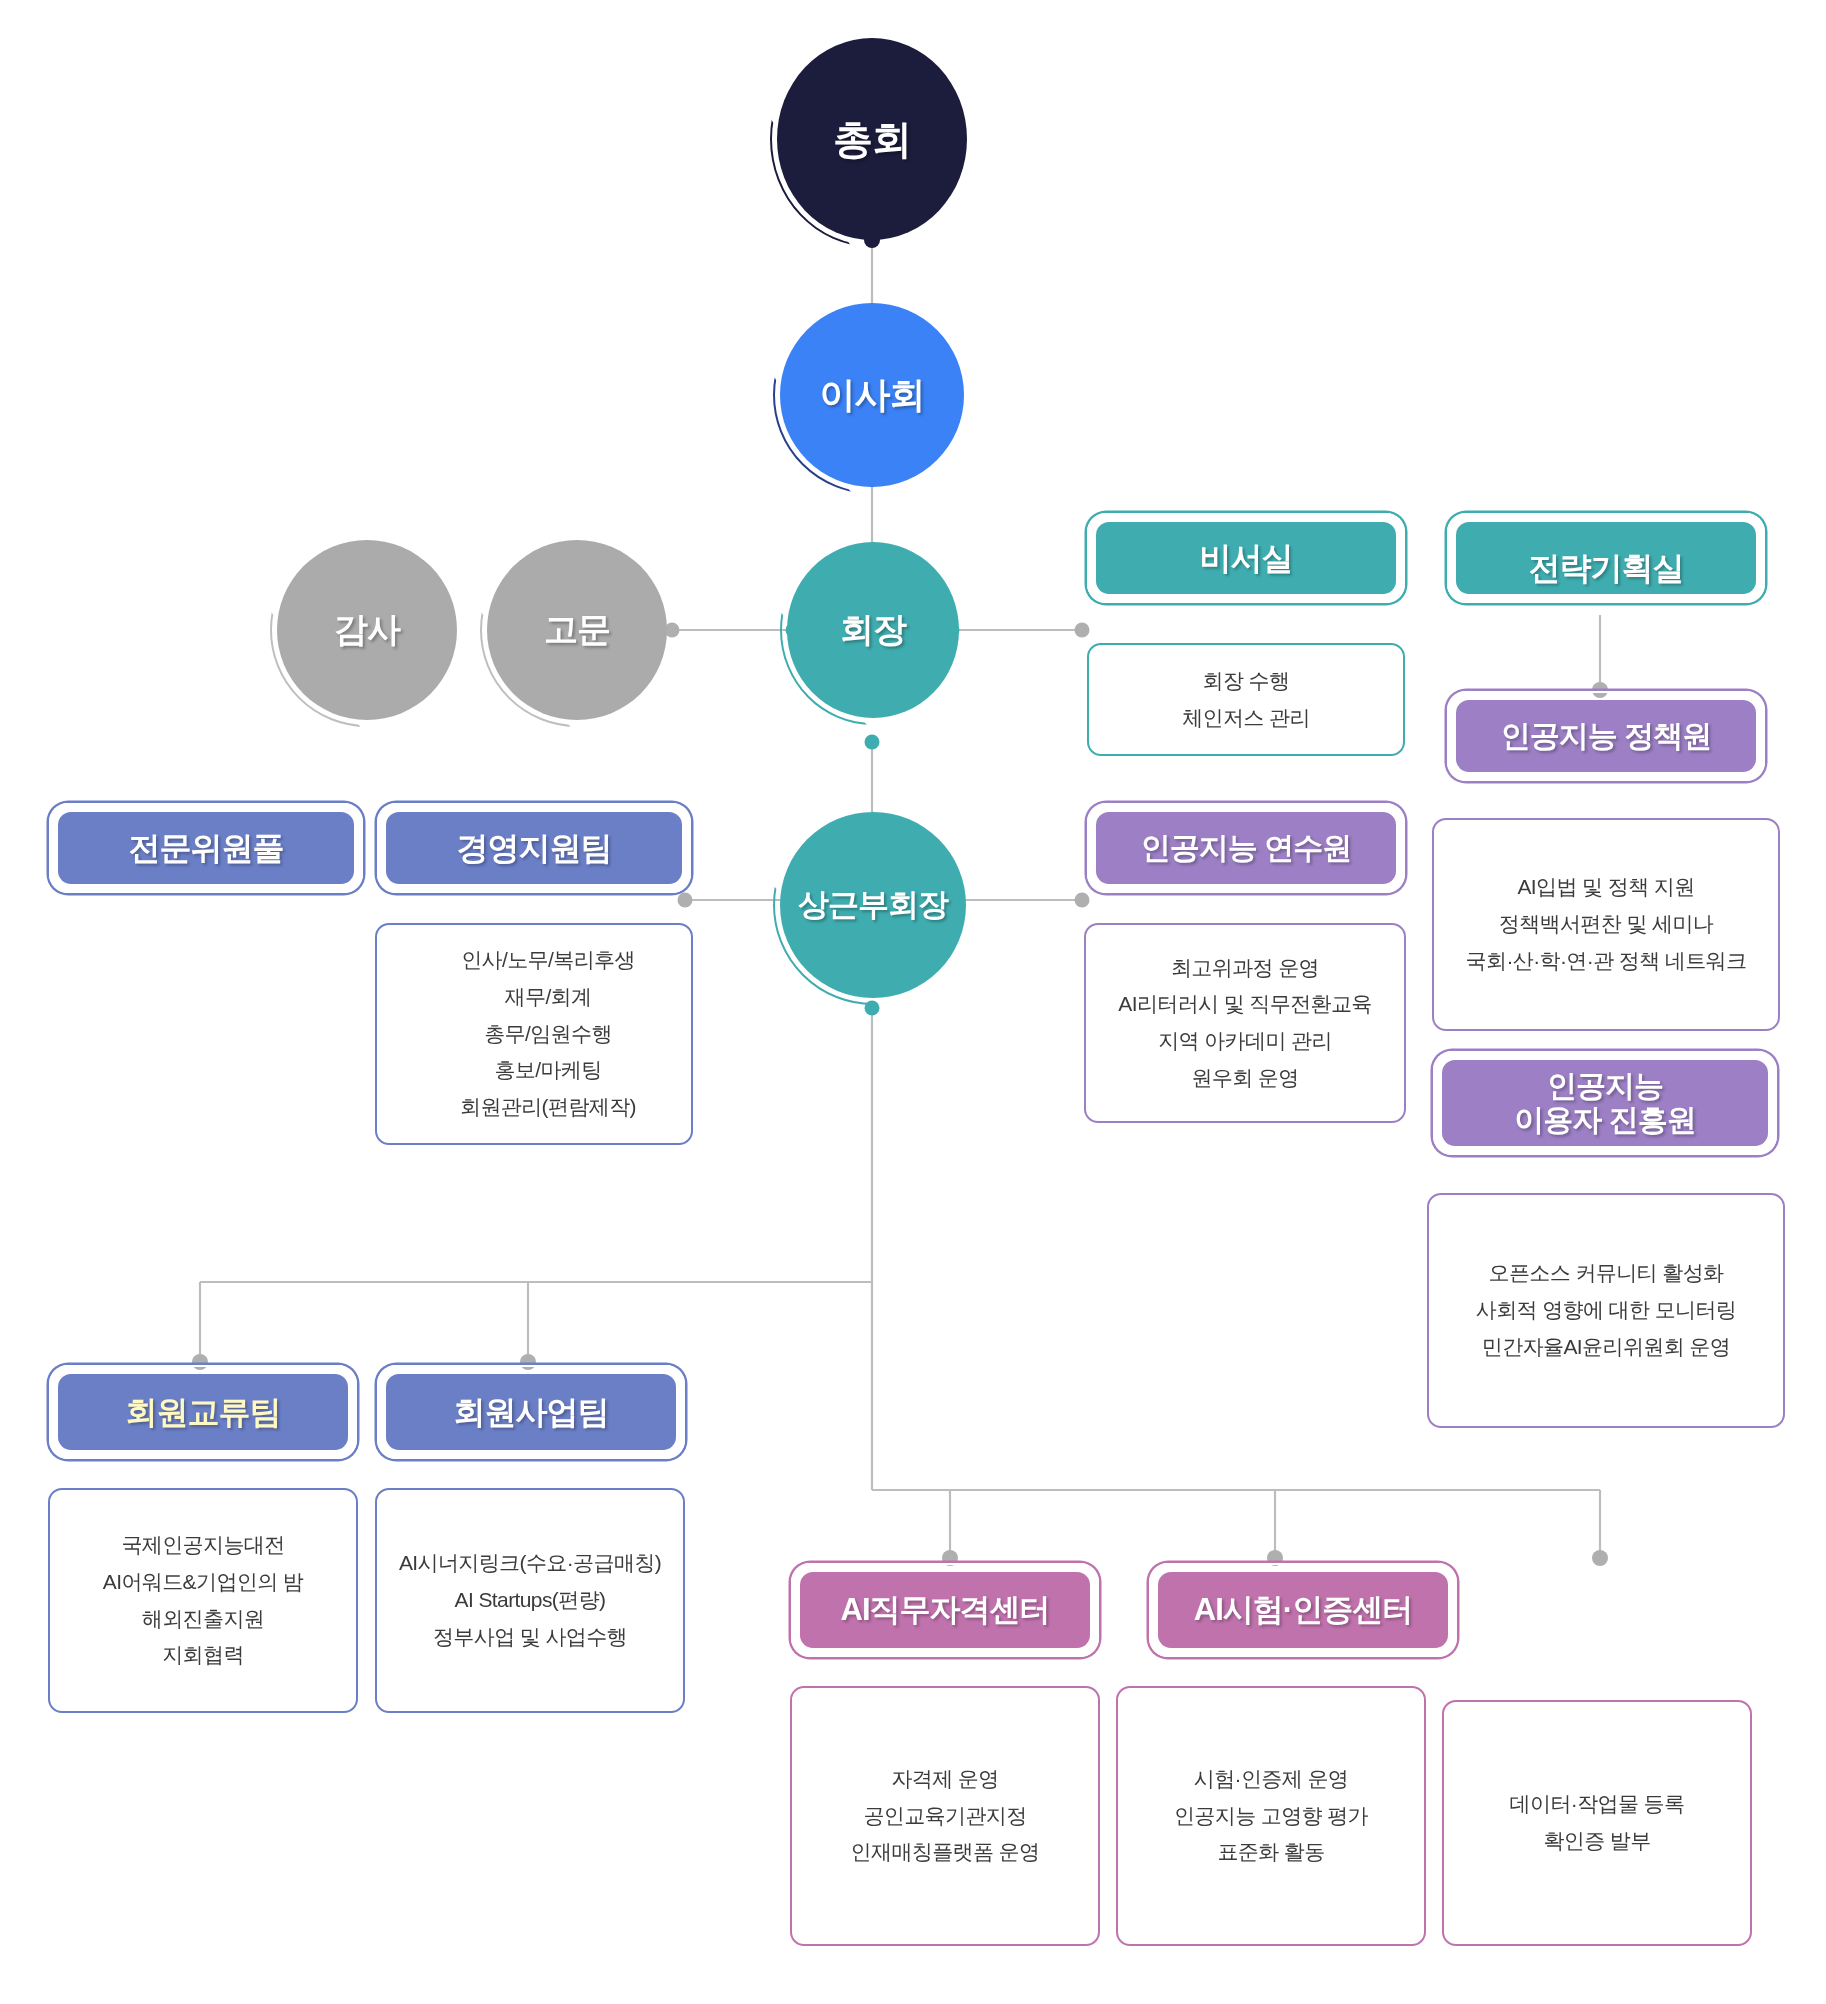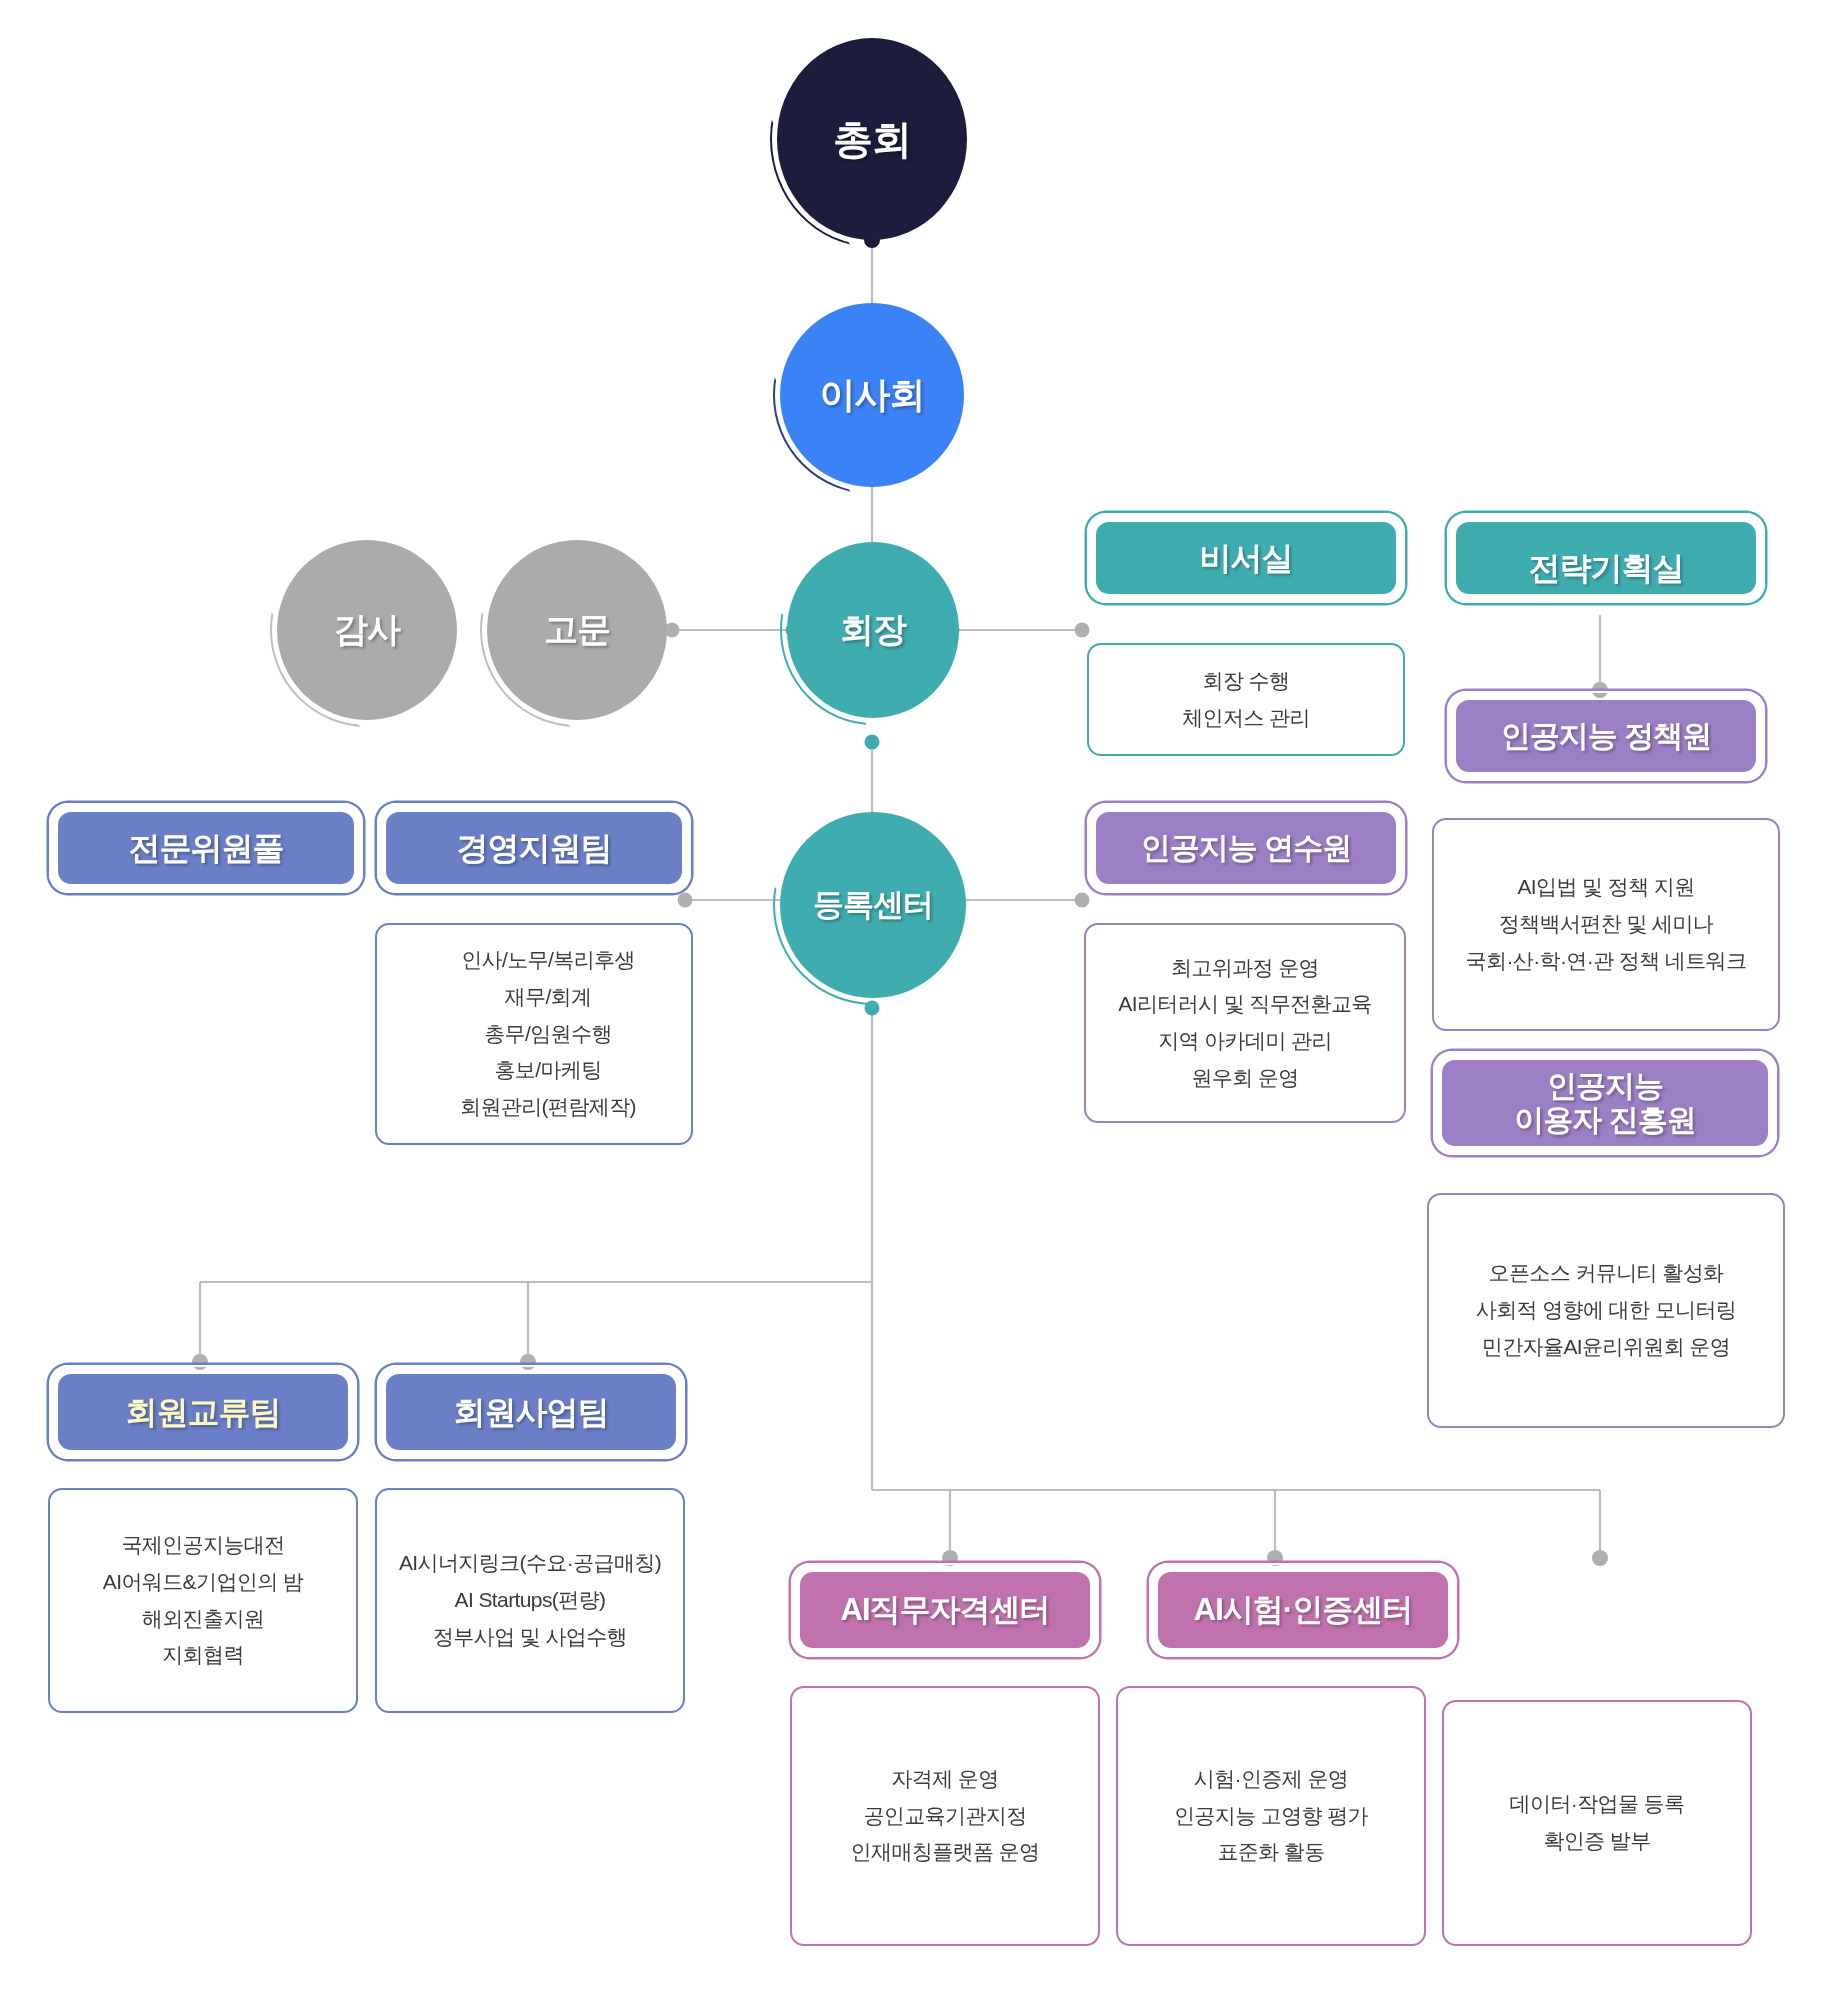--- a/index.html
+++ b/index.html
@@ -136,21 +136,21 @@
     <span>고문</span>
   </div>
 
   <div class="circ" style="left:787px;top:542px;width:172px;height:176px;background:#3FADB0;font-size:34px;">
     <span class="ring" style="border-color:#3FADB0;clip-path:polygon(0 40%,70% 130%,0 130%);"></span>
     <span>회장</span>
   </div>
 
   <div class="circ" style="left:780px;top:812px;width:186px;height:186px;background:#3FADB0;font-size:31px;">
     <span class="ring" style="border-color:#3FADB0;clip-path:polygon(0 40%,80% 132%,0 132%);"></span>
-    <span>등록센터</span>
+    <span>상근부회장</span>
   </div>
 
   <div class="plate" style="left:1096px;top:522px;width:300px;height:72px;background:#3FADB0;color:#fff;font-size:32px;">
     <span class="outring" style="color:#3FADB0;"></span>
     <span style="color:#fff;">비서실</span>
   </div>
   <div class="detail" style="left:1087px;top:643px;width:318px;height:113px;border-color:#3FADB0;">
     <span class="ln">회장 수행</span>
     <span class="ln">체인저스 관리</span>
   </div>

